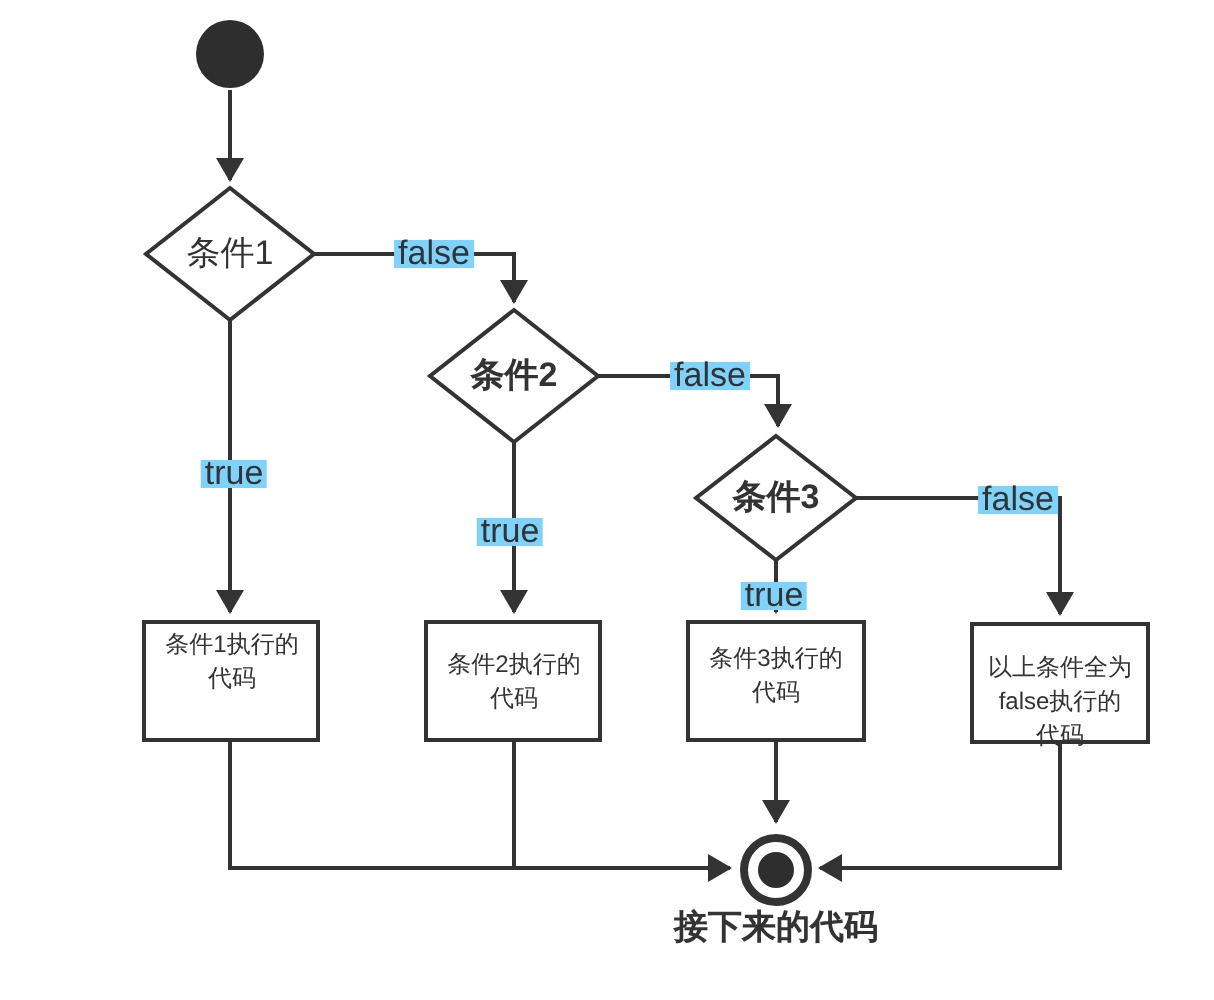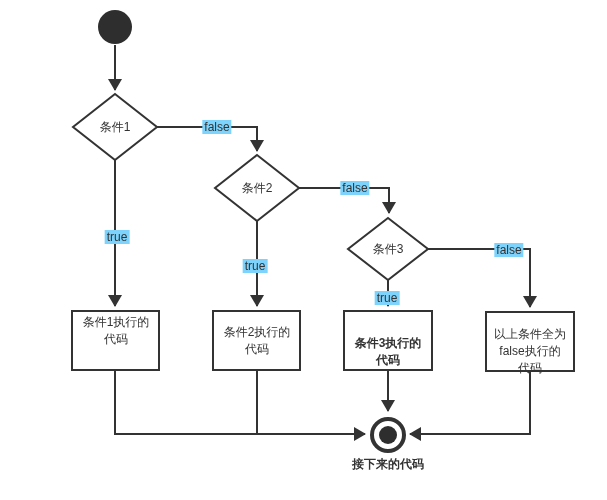--- a/index.html
+++ b/index.html
@@ -11,21 +11,21 @@
   .canvas {
     position: relative;
     width: 607px; height: 500px;
     background: #ffffff;
     overflow: hidden;
   }
   .canvas svg { position: absolute; left: 0; top: 0; }
   .lbl {
     position: absolute;
     transform: translate(-50%, -50%);
-    font-size: 12px;
+    font-size: 17px;
     color: #333333;
     white-space: nowrap;
     line-height: 14px;
   }
   .edge-lbl {
     background: #7dd3fc;
     padding: 0 2px;
   }
   .node-lbl { text-align: center; }
   .box-lbl {
@@ -73,35 +73,35 @@
       <rect x="344" y="311" width="88" height="59"></rect>
       <rect x="486" y="312" width="88" height="59"></rect>
     </g>
 
     <circle cx="115" cy="27" r="17" fill="#2e2e2e" stroke="none"></circle>
     <circle cx="388" cy="435" r="16" fill="#ffffff" stroke="#333333" stroke-width="4"></circle>
     <circle cx="388" cy="435" r="9" fill="#2e2e2e" stroke="none"></circle>
   </svg>
 
   <div class="lbl node-lbl" style="left:115px; top:127px;">条件1</div>
-  <div class="lbl node-lbl" style="left:257px; top:188px;">条件2</div>
-  <div class="lbl node-lbl" style="left:388px; top:249px;">条件3</div>
+  <div class="lbl node-lbl" style="left:257px; top:188px;font-weight:bold;">条件2</div>
+  <div class="lbl node-lbl" style="left:388px; top:249px;font-weight:bold;">条件3</div>
 
   <div class="lbl edge-lbl" style="left:217px; top:127px;">false</div>
   <div class="lbl edge-lbl" style="left:355px; top:188px;">false</div>
   <div class="lbl edge-lbl" style="left:509px; top:250px;">false</div>
   <div class="lbl edge-lbl" style="left:117px; top:237px;">true</div>
   <div class="lbl edge-lbl" style="left:255px; top:266px;">true</div>
   <div class="lbl edge-lbl" style="left:387px; top:298px;">true</div>
 
   <div class="box-lbl" style="left:116px; top:331px;">条件1执行的
 代码</div>
   <div class="box-lbl" style="left:257px; top:341px;text-align:center;">条件2执行的
 代码</div>
-  <div class="box-lbl" style="left:388px; top:352px;font-weight:bold;">条件3执行的
+  <div class="box-lbl" style="left:388px; top:338px;">条件3执行的
 代码</div>
   <div class="box-lbl" style="left:530px; top:351px;">以上条件全为
 false执行的
 代码</div>
 
   <div class="lbl node-lbl" style="left:388px; top:464px;font-weight:bold;">接下来的代码</div>
 
 </div>
 
 </body></html>

